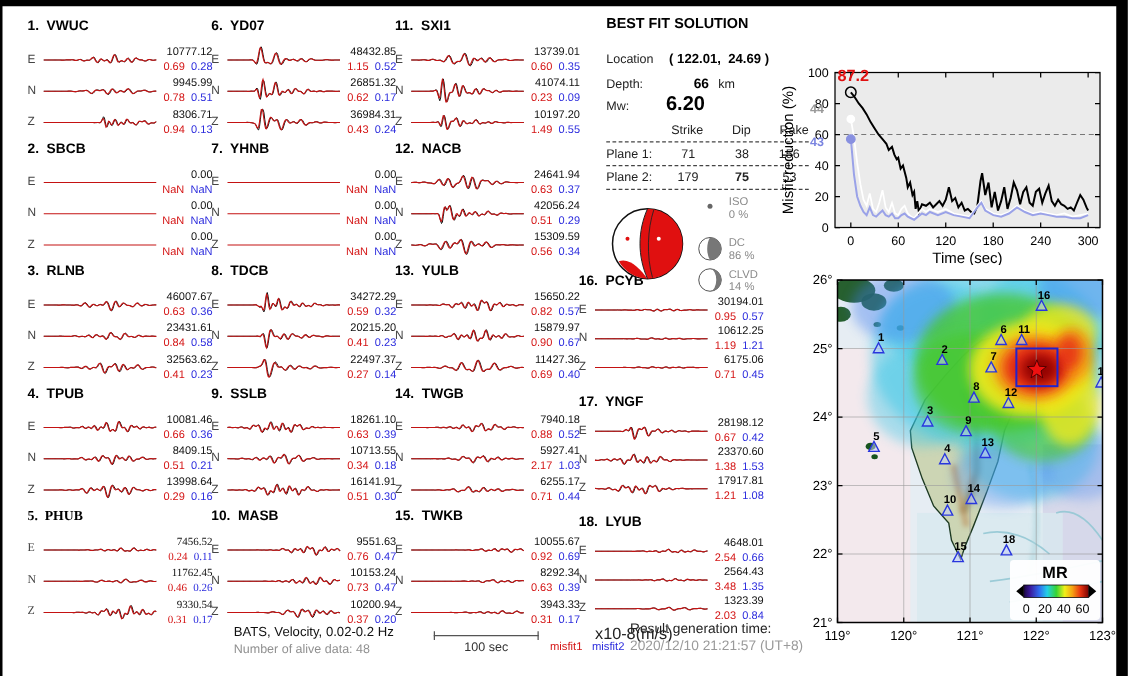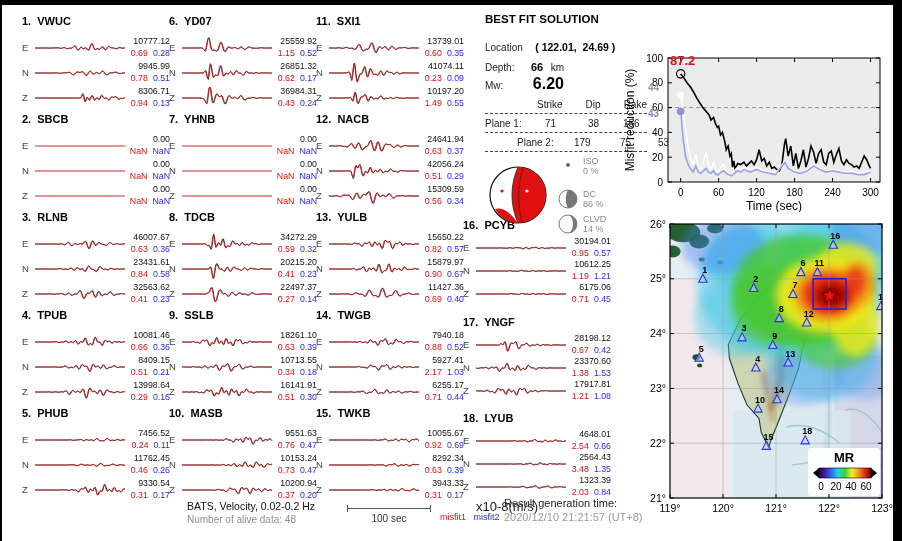--- a/index.html
+++ b/index.html
@@ -162,21 +162,21 @@
             <svg width="92" height="22" style="position: absolute; left: 12px; top: 0px; overflow: visible;">
               <path d="M1.0 11.0 L1.7 11.0 L2.4 11.0 L3.1 11.0 L3.8 11.0 L4.5 11.0 L5.2 11.0 L5.8 11.0 L6.5 11.0 L7.2 11.0 L7.9 11.0 L8.6 11.0 L9.3 11.0 L10.0 11.0 L10.7 11.0 L11.4 11.0 L12.1 11.0 L12.8 11.0 L13.5 10.9 L14.2 10.9 L14.8 10.9 L15.5 10.9 L16.2 11.0 L16.9 11.1 L17.6 11.2 L18.3 11.3 L19.0 11.3 L19.7 11.2 L20.4 11.0 L21.1 10.8 L21.8 10.8 L22.5 10.8 L23.2 11.0 L23.8 11.1 L24.5 11.2 L25.2 11.1 L25.9 11.0 L26.6 10.9 L27.3 10.8 L28.0 10.9 L28.7 11.0 L29.4 11.0 L30.1 10.7 L30.8 10.3 L31.5 9.9 L32.2 9.8 L32.8 10.2 L33.5 11.1 L34.2 12.4 L34.9 13.4 L35.6 13.7 L36.3 13.2 L37.0 12.0 L37.7 10.6 L38.4 9.5 L39.1 9.2 L39.8 9.6 L40.5 10.4 L41.2 11.1 L41.8 11.2 L42.5 10.9 L43.2 10.4 L43.9 10.2 L44.6 10.4 L45.3 11.1 L46.0 11.7 L46.7 11.6 L47.4 10.7 L48.1 9.3 L48.8 8.2 L49.5 8.2 L50.2 9.7 L50.8 12.4 L51.5 15.2 L52.2 17.0 L52.9 16.9 L53.6 14.9 L54.3 11.9 L55.0 9.0 L55.7 7.3 L56.4 7.1 L57.1 8.1 L57.8 9.4 L58.5 10.4 L59.2 10.6 L59.8 10.4 L60.5 10.1 L61.2 10.4 L61.9 11.2 L62.6 12.2 L63.3 12.8 L64.0 12.4 L64.7 11.3 L65.4 9.9 L66.1 9.0 L66.8 9.2 L67.5 10.4 L68.2 12.2 L68.8 13.8 L69.5 14.5 L70.2 13.9 L70.9 12.5 L71.6 10.7 L72.3 9.3 L73.0 8.8 L73.7 9.0 L74.4 9.6 L75.1 10.3 L75.8 10.7 L76.5 10.8 L77.2 10.8 L77.8 10.9 L78.5 11.1 L79.2 11.4 L79.9 11.7 L80.6 11.8 L81.3 11.5 L82.0 11.1 L82.7 10.7 L83.4 10.5 L84.1 10.6 L84.8 10.9 L85.5 11.2 L86.2 11.4 L86.8 11.5 L87.5 11.3 L88.2 11.1 L88.9 10.9 L89.6 10.7 L90.3 10.7 L91.0 10.8" fill="none" stroke="#111" stroke-width="0.8"></path>
               <path d="M1.0 11.0 L1.7 11.0 L2.4 11.0 L3.1 11.0 L3.8 11.0 L4.5 11.0 L5.2 11.0 L5.8 11.0 L6.5 11.0 L7.2 11.0 L7.9 11.0 L8.6 11.0 L9.3 11.0 L10.0 11.0 L10.7 11.0 L11.4 11.0 L12.1 11.0 L12.8 11.0 L13.5 10.9 L14.2 10.9 L14.8 10.9 L15.5 10.9 L16.2 11.0 L16.9 11.1 L17.6 11.2 L18.3 11.2 L19.0 11.2 L19.7 11.0 L20.4 10.9 L21.1 10.8 L21.8 10.8 L22.5 11.0 L23.2 11.1 L23.8 11.2 L24.5 11.2 L25.2 11.1 L25.9 11.0 L26.6 10.9 L27.3 10.9 L28.0 10.9 L28.7 10.9 L29.4 10.8 L30.1 10.4 L30.8 10.1 L31.5 9.9 L32.2 10.1 L32.8 10.8 L33.5 11.8 L34.2 12.8 L34.9 13.4 L35.6 13.2 L36.3 12.3 L37.0 11.0 L37.7 9.9 L38.4 9.4 L39.1 9.7 L39.8 10.4 L40.5 11.1 L41.2 11.5 L41.8 11.3 L42.5 10.7 L43.2 10.3 L43.9 10.3 L44.6 10.7 L45.3 11.2 L46.0 11.3 L46.7 10.7 L47.4 9.6 L48.1 8.4 L48.8 8.2 L49.5 9.2 L50.2 11.4 L50.8 14.2 L51.5 16.2 L52.2 16.8 L52.9 15.5 L53.6 12.9 L54.3 10.0 L55.0 8.0 L55.7 7.4 L56.4 8.1 L57.1 9.4 L57.8 10.5 L58.5 10.9 L59.2 10.6 L59.8 10.2 L60.5 10.2 L61.2 10.7 L61.9 11.6 L62.6 12.2 L63.3 12.2 L64.0 11.4 L64.7 10.1 L65.4 9.2 L66.1 9.1 L66.8 10.0 L67.5 11.8 L68.2 13.5 L68.8 14.4 L69.5 14.2 L70.2 13.0 L70.9 11.3 L71.6 9.8 L72.3 9.0 L73.0 9.0 L73.7 9.5 L74.4 10.2 L75.1 10.7 L75.8 10.8 L76.5 10.8 L77.2 10.8 L77.8 11.0 L78.5 11.2 L79.2 11.5 L79.9 11.7 L80.6 11.6 L81.3 11.2 L82.0 10.8 L82.7 10.6 L83.4 10.6 L84.1 10.8 L84.8 11.1 L85.5 11.4 L86.2 11.5 L86.8 11.4 L87.5 11.2 L88.2 10.9 L88.9 10.7 L89.6 10.7 L90.3 10.7 L91.0 10.8" fill="none" stroke="#c41212" stroke-width="0.9"></path>
             </svg>
             <div class="vals">
               <div class="amp">13998.64</div>
       <div><span class="m1">0.29</span><span class="m2">0.16</span></div>
             </div>
           </div>
         </div>
-        <div class="abs" style="left: 20px; top: 402px; width: 148px; height: 96px;">
+        <div class="abs" style="left: 20px; top: 402px; width: 148px; height: 96px; font-family: Liberation Serif, serif;">
           <div class="st-title">5.  PHUB</div>
           <div class="comp-row" style="left: 0px; top: 22px; width: 148px;">
             <span class="comp-lbl">E</span>
             <svg width="92" height="22" style="position: absolute; left: 12px; top: 0px; overflow: visible;">
               <path d="M1.0 11.0 L1.7 11.0 L2.4 11.0 L3.1 11.0 L3.8 11.0 L4.5 11.0 L5.2 11.0 L5.8 11.0 L6.5 11.0 L7.2 11.0 L7.9 11.0 L8.6 11.0 L9.3 11.0 L10.0 11.0 L10.7 11.0 L11.4 11.0 L12.1 11.0 L12.8 11.0 L13.5 11.0 L14.2 11.0 L14.8 11.0 L15.5 11.0 L16.2 11.0 L16.9 11.0 L17.6 11.0 L18.3 11.0 L19.0 11.0 L19.7 11.0 L20.4 11.0 L21.1 11.0 L21.8 11.0 L22.5 11.0 L23.2 11.0 L23.8 11.0 L24.5 11.0 L25.2 11.0 L25.9 11.0 L26.6 11.0 L27.3 11.0 L28.0 11.0 L28.7 11.1 L29.4 11.1 L30.1 11.0 L30.8 11.0 L31.5 11.0 L32.2 11.0 L32.8 11.0 L33.5 11.0 L34.2 11.0 L34.9 10.9 L35.6 10.8 L36.3 10.8 L37.0 10.8 L37.7 11.0 L38.4 11.2 L39.1 11.3 L39.8 11.4 L40.5 11.3 L41.2 11.2 L41.8 11.0 L42.5 11.0 L43.2 10.9 L43.9 11.0 L44.6 10.9 L45.3 10.7 L46.0 10.5 L46.7 10.4 L47.4 10.5 L48.1 10.8 L48.8 11.3 L49.5 11.7 L50.2 11.8 L50.8 11.5 L51.5 11.1 L52.2 10.7 L52.9 10.6 L53.6 10.8 L54.3 11.1 L55.0 11.3 L55.7 11.2 L56.4 10.9 L57.1 10.7 L57.8 10.7 L58.5 11.1 L59.2 11.5 L59.8 11.8 L60.5 11.6 L61.2 11.0 L61.9 10.1 L62.6 9.6 L63.3 9.5 L64.0 10.0 L64.7 10.9 L65.4 11.6 L66.1 11.9 L66.8 11.8 L67.5 11.6 L68.2 11.5 L68.8 11.7 L69.5 11.9 L70.2 11.9 L70.9 11.6 L71.6 10.8 L72.3 9.9 L73.0 9.4 L73.7 9.3 L74.4 9.9 L75.1 10.6 L75.8 11.3 L76.5 11.7 L77.2 11.6 L77.8 11.4 L78.5 11.2 L79.2 11.3 L79.9 11.4 L80.6 11.5 L81.3 11.4 L82.0 11.1 L82.7 10.7 L83.4 10.4 L84.1 10.4 L84.8 10.7 L85.5 11.0 L86.2 11.3 L86.8 11.4 L87.5 11.2 L88.2 11.0 L88.9 10.8 L89.6 10.8 L90.3 10.9 L91.0 11.0" fill="none" stroke="#111" stroke-width="0.8"></path>
               <path d="M1.0 11.0 L1.7 11.0 L2.4 11.0 L3.1 11.0 L3.8 11.0 L4.5 11.0 L5.2 11.0 L5.8 11.0 L6.5 11.0 L7.2 11.0 L7.9 11.0 L8.6 11.0 L9.3 11.0 L10.0 11.0 L10.7 11.0 L11.4 11.0 L12.1 11.0 L12.8 11.0 L13.5 11.0 L14.2 11.0 L14.8 11.0 L15.5 11.0 L16.2 11.0 L16.9 11.0 L17.6 11.0 L18.3 11.0 L19.0 11.0 L19.7 11.0 L20.4 11.0 L21.1 11.0 L21.8 11.0 L22.5 11.0 L23.2 11.0 L23.8 11.0 L24.5 11.0 L25.2 11.0 L25.9 11.0 L26.6 11.0 L27.3 11.0 L28.0 11.0 L28.7 11.1 L29.4 11.1 L30.1 11.0 L30.8 11.0 L31.5 11.0 L32.2 11.0 L32.8 11.0 L33.5 11.0 L34.2 10.9 L34.9 10.9 L35.6 10.8 L36.3 10.8 L37.0 10.9 L37.7 11.1 L38.4 11.3 L39.1 11.3 L39.8 11.3 L40.5 11.2 L41.2 11.1 L41.8 11.0 L42.5 10.9 L43.2 11.0 L43.9 11.0 L44.6 10.8 L45.3 10.7 L46.0 10.5 L46.7 10.5 L47.4 10.7 L48.1 11.1 L48.8 11.5 L49.5 11.6 L50.2 11.5 L50.8 11.1 L51.5 10.8 L52.2 10.6 L52.9 10.7 L53.6 11.0 L54.3 11.2 L55.0 11.3 L55.7 11.2 L56.4 10.9 L57.1 10.9 L57.8 11.0 L58.5 11.4 L59.2 11.7 L59.8 11.6 L60.5 11.1 L61.2 10.4 L61.9 9.7 L62.6 9.5 L63.3 9.8 L64.0 10.5 L64.7 11.3 L65.4 11.8 L66.1 11.9 L66.8 11.7 L67.5 11.6 L68.2 11.6 L68.8 11.8 L69.5 11.9 L70.2 11.7 L70.9 11.1 L71.6 10.3 L72.3 9.6 L73.0 9.4 L73.7 9.7 L74.4 10.4 L75.1 11.1 L75.8 11.6 L76.5 11.6 L77.2 11.4 L77.8 11.2 L78.5 11.1 L79.2 11.2 L79.9 11.4 L80.6 11.4 L81.3 11.2 L82.0 10.9 L82.7 10.6 L83.4 10.5 L84.1 10.7 L84.8 11.0 L85.5 11.3 L86.2 11.4 L86.8 11.3 L87.5 11.1 L88.2 10.8 L88.9 10.7 L89.6 10.8 L90.3 10.9 L91.0 11.0" fill="none" stroke="#c41212" stroke-width="0.9"></path>
             </svg>
             <div class="vals">
               <div class="amp">7456.52</div>
       <div><span class="m1">0.24</span><span class="m2">0.11</span></div>
@@ -207,21 +207,21 @@
         </div>
         <div class="abs" style="left: 167px; top: 10px; width: 148px; height: 96px;">
           <div class="st-title">6.  YD07</div>
           <div class="comp-row" style="left: 0px; top: 22px; width: 148px;">
             <span class="comp-lbl">E</span>
             <svg width="92" height="22" style="position: absolute; left: 12px; top: 0px; overflow: visible;">
               <path d="M1.0 11.0 L1.7 11.0 L2.4 11.0 L3.1 11.0 L3.8 11.0 L4.5 11.0 L5.2 11.0 L5.8 11.0 L6.5 11.0 L7.2 11.0 L7.9 11.0 L8.6 11.0 L9.3 11.0 L10.0 11.0 L10.7 11.0 L11.4 11.0 L12.1 11.0 L12.8 11.0 L13.5 11.0 L14.2 11.0 L14.8 11.0 L15.5 11.0 L16.2 11.0 L16.9 11.0 L17.6 11.0 L18.3 11.0 L19.0 10.9 L19.7 10.9 L20.4 10.9 L21.1 10.9 L21.8 11.3 L22.5 12.0 L23.2 13.1 L23.8 14.2 L24.5 14.3 L25.2 12.6 L25.9 8.9 L26.6 4.3 L27.3 1.0 L28.0 0.5 L28.7 2.5 L29.4 6.4 L30.1 10.1 L30.8 12.5 L31.5 13.4 L32.2 13.4 L32.8 13.2 L33.5 13.0 L34.2 13.2 L34.9 13.7 L35.6 14.1 L36.3 14.0 L37.0 13.1 L37.7 11.3 L38.4 8.9 L39.1 6.6 L39.8 5.3 L40.5 5.3 L41.2 6.7 L41.8 9.0 L42.5 11.5 L43.2 13.6 L43.9 14.6 L44.6 14.5 L45.3 13.6 L46.0 12.3 L46.7 11.1 L47.4 10.2 L48.1 9.9 L48.8 10.0 L49.5 10.5 L50.2 10.9 L50.8 11.1 L51.5 11.1 L52.2 10.9 L52.9 10.6 L53.6 10.4 L54.3 10.5 L55.0 10.8 L55.7 11.3 L56.4 11.7 L57.1 11.9 L57.8 11.7 L58.5 11.2 L59.2 10.6 L59.8 10.1 L60.5 9.9 L61.2 10.2 L61.9 10.8 L62.6 11.5 L63.3 12.1 L64.0 12.3 L64.7 12.2 L65.4 11.8 L66.1 11.1 L66.8 10.5 L67.5 10.1 L68.2 10.0 L68.8 10.1 L69.5 10.4 L70.2 10.8 L70.9 11.0 L71.6 11.2 L72.3 11.2 L73.0 11.2 L73.7 11.2 L74.4 11.2 L75.1 11.2 L75.8 11.2 L76.5 11.2 L77.2 11.2 L77.8 11.1 L78.5 11.0 L79.2 10.8 L79.9 10.8 L80.6 10.7 L81.3 10.8 L82.0 10.9 L82.7 11.0 L83.4 11.0 L84.1 11.1 L84.8 11.1 L85.5 11.1 L86.2 11.1 L86.8 11.0 L87.5 11.0 L88.2 11.0 L88.9 11.0 L89.6 11.0 L90.3 11.0 L91.0 11.0" fill="none" stroke="#111" stroke-width="0.8"></path>
               <path d="M1.0 11.0 L1.7 11.0 L2.4 11.0 L3.1 11.0 L3.8 11.0 L4.5 11.0 L5.2 11.0 L5.8 11.0 L6.5 11.0 L7.2 11.0 L7.9 11.0 L8.6 11.0 L9.3 11.0 L10.0 11.0 L10.7 11.0 L11.4 11.0 L12.1 11.0 L12.8 11.0 L13.5 11.0 L14.2 11.0 L14.8 11.0 L15.5 11.0 L16.2 11.0 L16.9 11.0 L17.6 11.0 L18.3 11.0 L19.0 10.9 L19.7 10.9 L20.4 11.0 L21.1 11.1 L21.8 11.6 L22.5 12.3 L23.2 13.2 L23.8 13.6 L24.5 12.8 L25.2 10.2 L25.9 6.4 L26.6 2.8 L27.3 1.2 L28.0 2.2 L28.7 5.3 L29.4 9.0 L30.1 11.7 L30.8 13.0 L31.5 13.3 L32.2 13.0 L32.8 12.9 L33.5 13.0 L34.2 13.5 L34.9 13.9 L35.6 14.0 L36.3 13.4 L37.0 11.9 L37.7 9.8 L38.4 7.6 L39.1 6.0 L39.8 5.6 L40.5 6.6 L41.2 8.6 L41.8 11.0 L42.5 13.0 L43.2 14.2 L43.9 14.3 L44.6 13.5 L45.3 12.3 L46.0 11.1 L46.7 10.2 L47.4 9.9 L48.1 10.1 L48.8 10.5 L49.5 11.0 L50.2 11.3 L50.8 11.4 L51.5 11.1 L52.2 10.8 L52.9 10.6 L53.6 10.5 L54.3 10.7 L55.0 11.1 L55.7 11.4 L56.4 11.6 L57.1 11.5 L57.8 11.1 L58.5 10.5 L59.2 10.1 L59.8 10.0 L60.5 10.2 L61.2 10.7 L61.9 11.5 L62.6 12.1 L63.3 12.4 L64.0 12.4 L64.7 11.9 L65.4 11.3 L66.1 10.6 L66.8 10.2 L67.5 10.0 L68.2 10.0 L68.8 10.3 L69.5 10.6 L70.2 10.9 L70.9 11.1 L71.6 11.2 L72.3 11.2 L73.0 11.2 L73.7 11.2 L74.4 11.2 L75.1 11.3 L75.8 11.3 L76.5 11.2 L77.2 11.1 L77.8 11.0 L78.5 10.9 L79.2 10.8 L79.9 10.7 L80.6 10.8 L81.3 10.8 L82.0 10.9 L82.7 11.0 L83.4 11.1 L84.1 11.1 L84.8 11.1 L85.5 11.1 L86.2 11.0 L86.8 11.0 L87.5 11.0 L88.2 11.0 L88.9 11.0 L89.6 11.0 L90.3 11.0 L91.0 11.0" fill="none" stroke="#c41212" stroke-width="0.9"></path>
             </svg>
             <div class="vals">
-              <div class="amp">25559.92</div>
+              <div class="amp">48432.85</div>
       <div><span class="m1">1.15</span><span class="m2">0.52</span></div>
             </div>
           </div>
           <div class="comp-row" style="left: 0px; top: 47px; width: 148px;">
             <span class="comp-lbl">N</span>
             <svg width="92" height="22" style="position: absolute; left: 12px; top: 0px; overflow: visible;">
               <path d="M1.0 11.0 L1.7 11.0 L2.4 11.0 L3.1 11.0 L3.8 11.0 L4.5 11.0 L5.2 11.0 L5.8 11.0 L6.5 11.0 L7.2 11.0 L7.9 11.0 L8.6 11.0 L9.3 11.0 L10.0 11.0 L10.7 11.0 L11.4 11.0 L12.1 11.0 L12.8 11.0 L13.5 11.0 L14.2 11.0 L14.8 11.0 L15.5 11.0 L16.2 11.0 L16.9 11.1 L17.6 11.1 L18.3 11.1 L19.0 11.0 L19.7 11.0 L20.4 10.9 L21.1 10.9 L21.8 10.9 L22.5 10.9 L23.2 10.3 L23.8 9.3 L24.5 8.4 L25.2 9.3 L25.9 12.5 L26.6 16.4 L27.3 17.5 L28.0 14.0 L28.7 7.7 L29.4 2.9 L30.1 2.6 L30.8 6.3 L31.5 11.1 L32.2 14.4 L32.8 15.3 L33.5 14.6 L34.2 13.3 L34.9 12.7 L35.6 13.0 L36.3 13.8 L37.0 13.6 L37.7 11.6 L38.4 8.2 L39.1 4.9 L39.8 3.5 L40.5 4.9 L41.2 8.2 L41.8 11.8 L42.5 14.0 L43.2 14.2 L43.9 13.1 L44.6 11.9 L45.3 11.3 L46.0 11.6 L46.7 12.0 L47.4 12.0 L48.1 11.4 L48.8 10.3 L49.5 9.5 L50.2 9.6 L50.8 10.5 L51.5 11.8 L52.2 12.8 L52.9 12.8 L53.6 11.8 L54.3 10.3 L55.0 9.1 L55.7 8.8 L56.4 9.3 L57.1 10.2 L57.8 10.9 L58.5 11.1 L59.2 11.1 L59.8 11.1 L60.5 11.6 L61.2 12.4 L61.9 13.0 L62.6 13.1 L63.3 12.3 L64.0 11.1 L64.7 10.0 L65.4 9.4 L66.1 9.5 L66.8 10.1 L67.5 10.8 L68.2 11.1 L68.8 11.1 L69.5 11.0 L70.2 10.9 L70.9 11.0 L71.6 11.2 L72.3 11.4 L73.0 11.3 L73.7 11.1 L74.4 10.8 L75.1 10.7 L75.8 10.7 L76.5 10.9 L77.2 11.2 L77.8 11.3 L78.5 11.3 L79.2 11.2 L79.9 11.0 L80.6 10.9 L81.3 10.9 L82.0 10.9 L82.7 10.9 L83.4 10.9 L84.1 10.9 L84.8 10.9 L85.5 10.9 L86.2 11.0 L86.8 11.0 L87.5 11.1 L88.2 11.1 L88.9 11.1 L89.6 11.0 L90.3 11.0 L91.0 11.0" fill="none" stroke="#111" stroke-width="0.8"></path>
               <path d="M1.0 11.0 L1.7 11.0 L2.4 11.0 L3.1 11.0 L3.8 11.0 L4.5 11.0 L5.2 11.0 L5.8 11.0 L6.5 11.0 L7.2 11.0 L7.9 11.0 L8.6 11.0 L9.3 11.0 L10.0 11.0 L10.7 11.0 L11.4 11.0 L12.1 11.0 L12.8 11.0 L13.5 11.0 L14.2 11.0 L14.8 11.0 L15.5 11.0 L16.2 11.0 L16.9 11.1 L17.6 11.1 L18.3 11.0 L19.0 11.0 L19.7 10.9 L20.4 10.9 L21.1 11.0 L21.8 11.0 L22.5 10.9 L23.2 10.3 L23.8 9.5 L24.5 9.5 L25.2 11.2 L25.9 14.2 L26.6 16.2 L27.3 14.5 L28.0 9.1 L28.7 3.5 L29.4 1.5 L30.1 4.1 L30.8 9.1 L31.5 13.5 L32.2 15.5 L32.8 15.2 L33.5 14.0 L34.2 13.0 L34.9 12.9 L35.6 13.4 L36.3 13.7 L37.0 12.5 L37.7 9.7 L38.4 6.4 L39.1 4.3 L39.8 4.6 L40.5 7.1 L41.2 10.6 L41.8 13.3 L42.5 14.1 L43.2 13.4 L43.9 12.0 L44.6 11.1 L45.3 11.1 L46.0 11.6 L46.7 11.9 L47.4 11.7 L48.1 10.8 L48.8 10.0 L49.5 9.8 L50.2 10.4 L50.8 11.6 L51.5 12.6 L52.2 12.9 L52.9 12.2 L53.6 10.8 L54.3 9.4 L55.0 8.8 L55.7 9.0 L56.4 9.8 L57.1 10.6 L57.8 11.1 L58.5 11.1 L59.2 11.1 L59.8 11.3 L60.5 12.0 L61.2 12.7 L61.9 13.0 L62.6 12.6 L63.3 11.6 L64.0 10.4 L64.7 9.6 L65.4 9.5 L66.1 10.0 L66.8 10.7 L67.5 11.1 L68.2 11.2 L68.8 11.1 L69.5 10.9 L70.2 10.9 L70.9 11.0 L71.6 11.2 L72.3 11.3 L73.0 11.1 L73.7 10.9 L74.4 10.7 L75.1 10.7 L75.8 10.9 L76.5 11.1 L77.2 11.3 L77.8 11.4 L78.5 11.3 L79.2 11.1 L79.9 10.9 L80.6 10.9 L81.3 10.9 L82.0 10.9 L82.7 10.9 L83.4 10.9 L84.1 10.9 L84.8 10.9 L85.5 11.0 L86.2 11.0 L86.8 11.1 L87.5 11.1 L88.2 11.1 L88.9 11.0 L89.6 11.0 L90.3 11.0 L91.0 11.0" fill="none" stroke="#c41212" stroke-width="0.9"></path>
             </svg>
             <div class="vals">
@@ -673,44 +673,44 @@
       </div>
 
   <div class="abs" style="left:483px;top:8px;width:162px;height:222px;">
     <div class="abs" style="left:0;top:0;font-size:11.5px;font-weight:bold;">BEST FIT SOLUTION</div>
     <div class="abs" style="left:0;top:24px;">
       <span class="sol-lbl">Location</span>
       <span class="sol-val" style="font-size:10.5px;margin-left:8px;white-space:pre;">( 122.01,  24.69 )</span>
     </div>
     <div class="abs" style="left:0;top:44px;">
       <span class="sol-lbl">Depth:</span>
-      <span class="sol-val" style="font-size:11px;margin-left:12px;">66</span>
+      <span class="sol-val" style="font-size:11px;margin-left:36px;">66</span>
       <span class="sol-lbl" style="margin-left:3px;">km</span>
     </div>
     <div class="abs" style="left:0;top:62px;">
       <span class="sol-lbl">Mw:</span>
       <span class="sol-val" style="font-size:16px;margin-left:25px;">6.20</span>
     </div>
     <div class="abs" style="left:52px;top:86px;width:110px;display:flex;justify-content:space-between;font-size:10px;color:#222;">
       <span>Strike</span>
       <span>Dip</span>
       <span>Rake</span>
     </div>
     <div class="abs dash" style="left:0;top:100px;width:162px;"></div>
     <div class="abs" style="left:0;top:105px;width:162px;font-size:10px;color:#222;">
       <span>Plane 1:</span>
       <span class="abs" style="left:60px;">71</span>
       <span class="abs" style="left:103px;">38</span>
       <span class="abs" style="left:138px;">156</span>
     </div>
     <div class="abs dash" style="left:0;top:119px;width:162px;"></div>
-    <div class="abs" style="left:0;top:124px;width:162px;font-size:10px;color:#222;margin-left:32px;">
+    <div class="abs" style="left:0;top:124px;width:162px;font-size:10px;color:#222;">
       <span>Plane 2:</span>
       <span class="abs" style="left:57px;">179</span>
-      <span class="abs" style="left:103px;">75</span>
+      <span class="abs" style="left:103px;font-weight:bold;">75</span>
       <span class="abs" style="left:141px;">53</span>
     </div>
     <div class="abs dash" style="left:0;top:138px;width:162px;"></div>
 
     <svg class="abs" style="left:0;top:140px;" width="162" height="84" viewBox="0 0 162 84">
       <g>
         <circle cx="33" cy="42" r="28" fill="#ffffff" stroke="#111" stroke-width="1.2"></circle>
         <path d="M33,14 A28,28 0 0 1 33,70 C 25,52 25,32 33,14 Z" fill="#e01010"></path>
         <path d="M33,70 A28,28 0 0 1 10,56 C 19,53 27,62 33,70 Z" fill="#e01010"></path>
         <path d="M33,14 C 25,32 25,52 33,70" fill="none" stroke="#222" stroke-width="0.8"></path>

